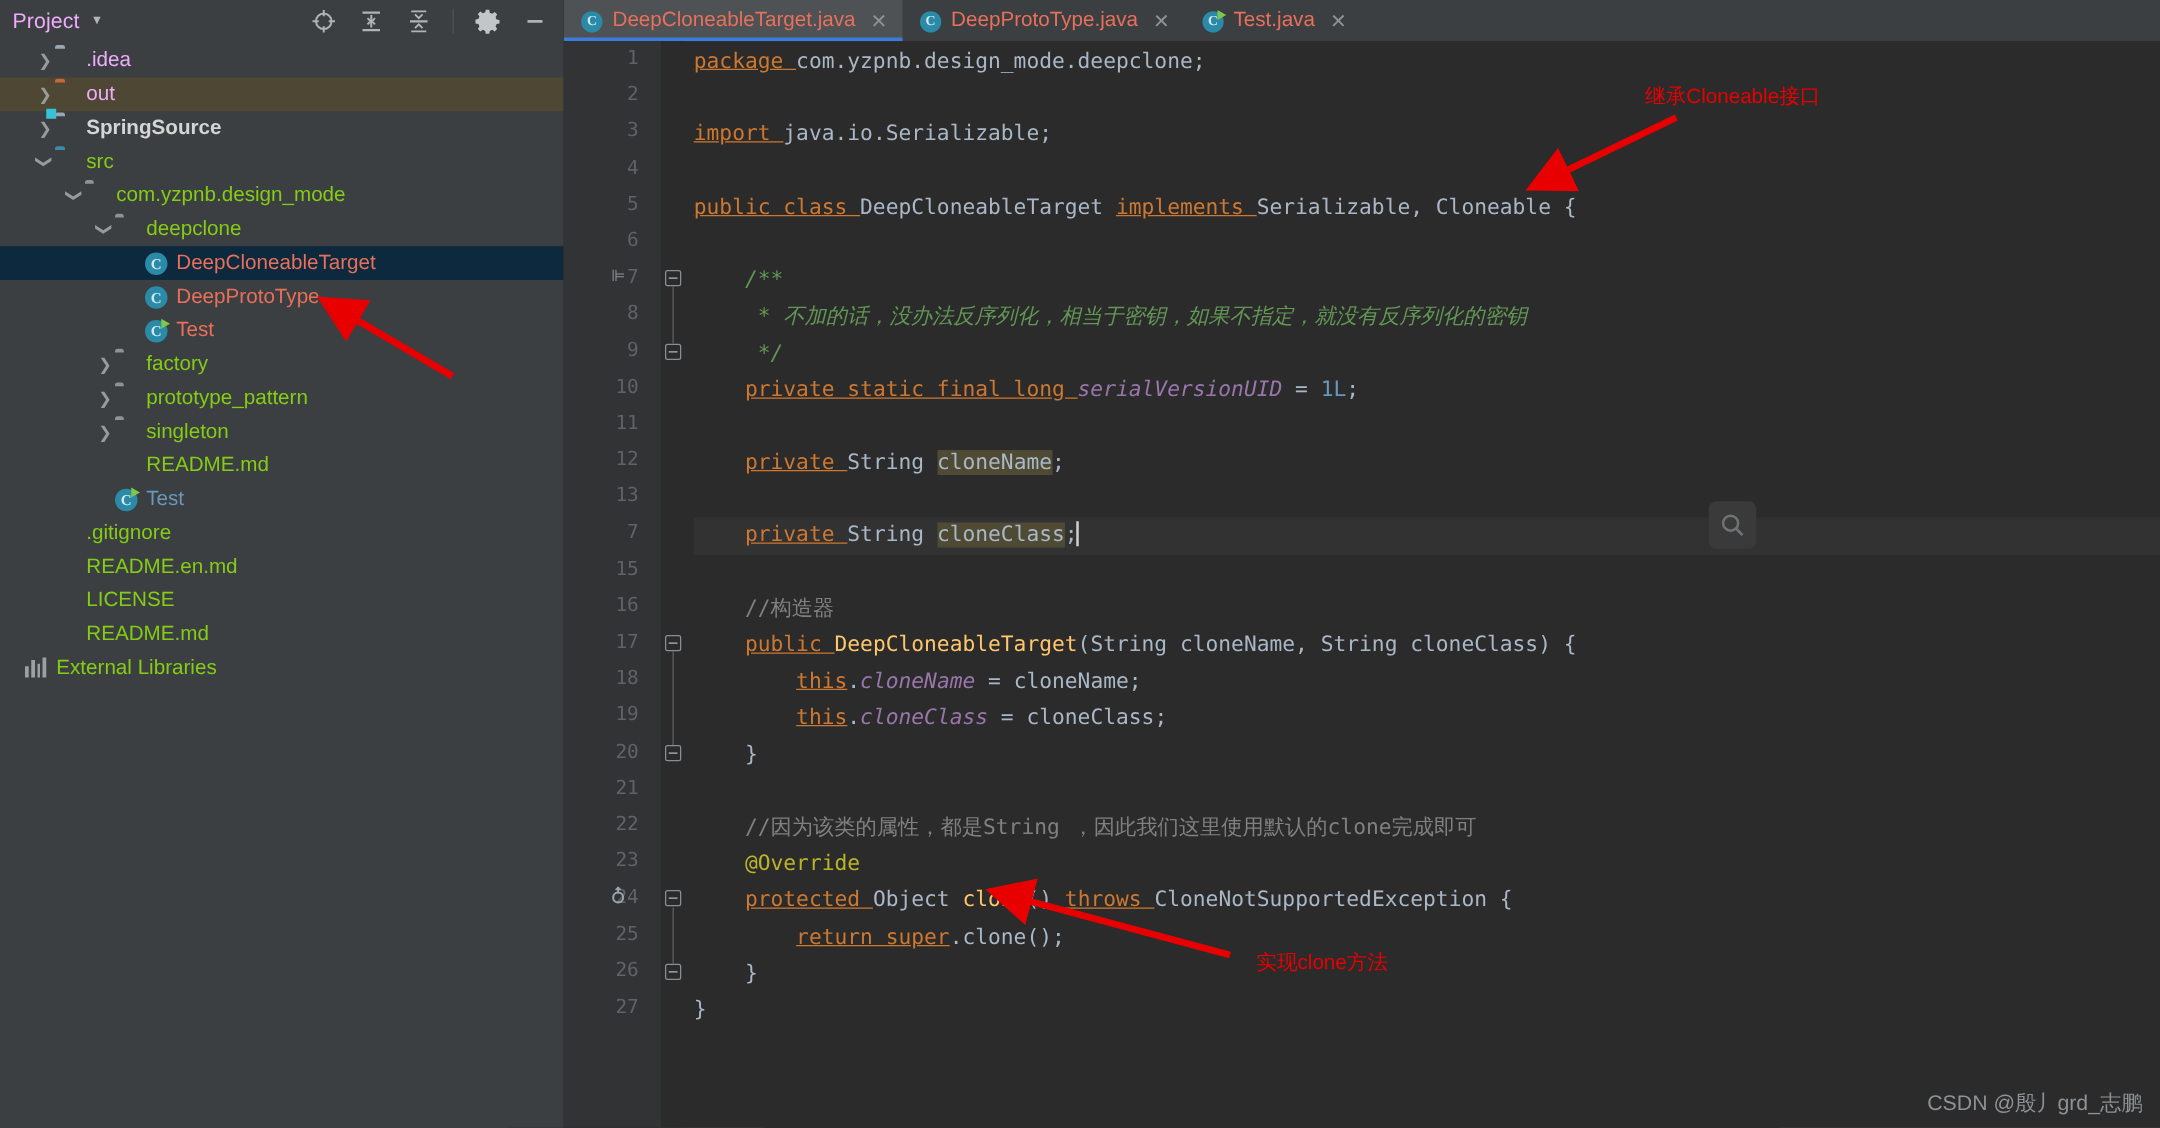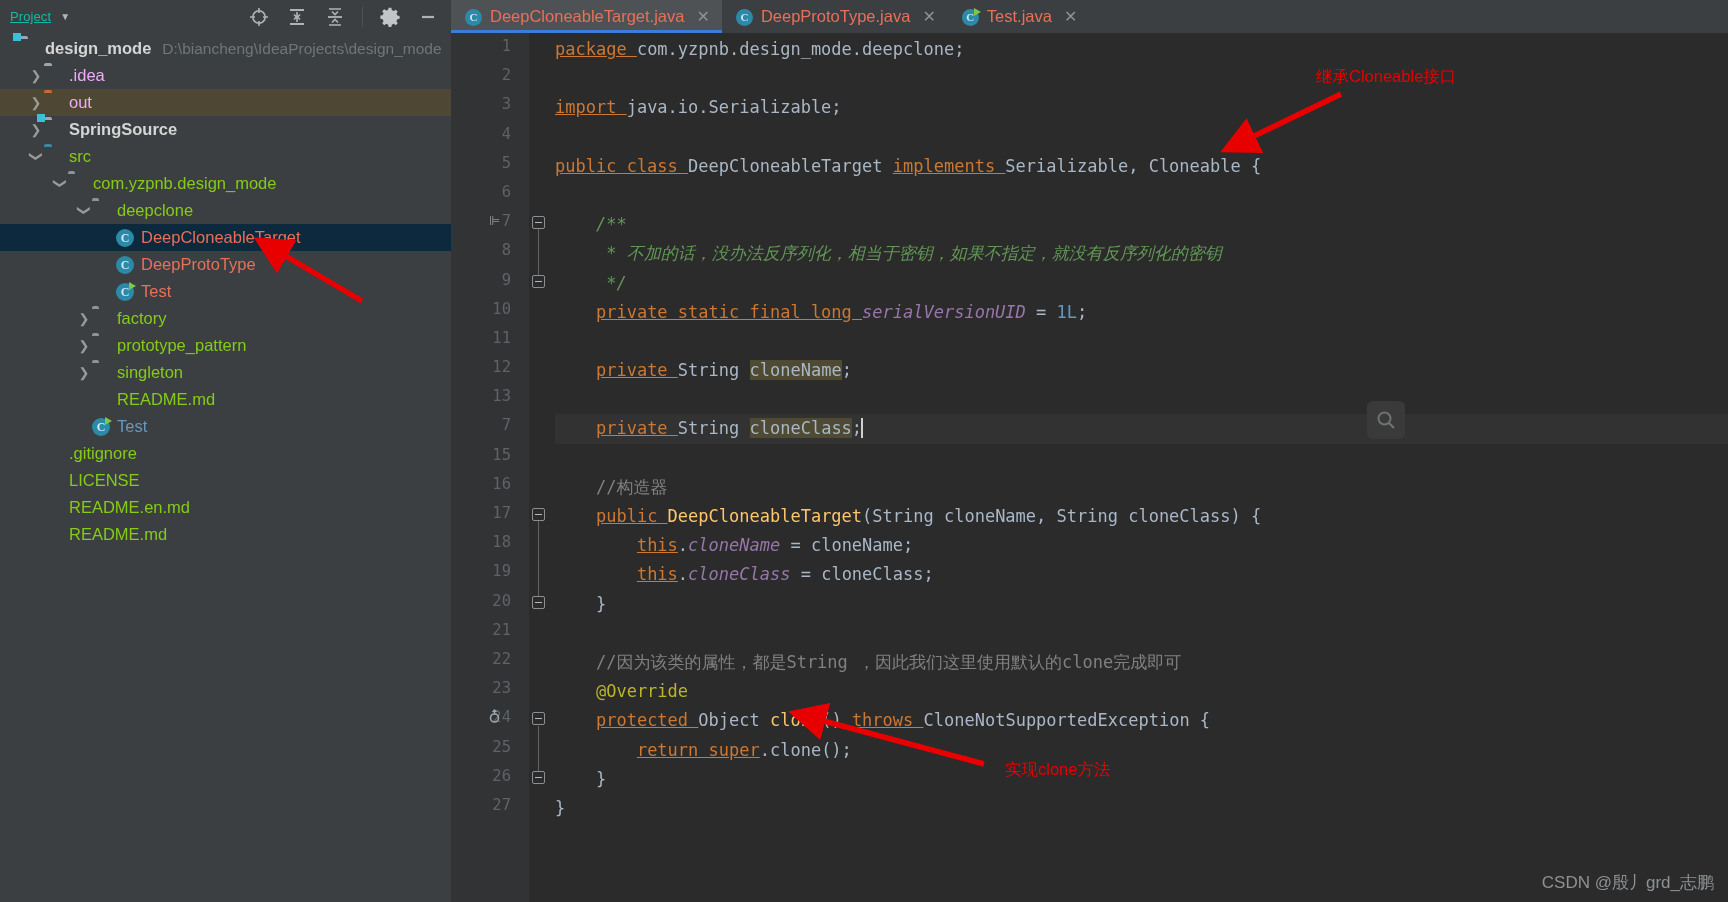--- a/index.html
+++ b/index.html
@@ -17,21 +17,21 @@
     background: #3c3f41;
     position: relative;
     flex: 0 0 451px;
     overflow: hidden;
   }
   #proj-header {
     height: 33px; display: flex; align-items: center;
     padding: 0 6px 0 10px; background: #3c3f41;
   }
   #proj-title {
-    font-size: 13px; color: #14b8a6; letter-spacing: .1px; text-decoration: underline;
+    font-size: 17px; color: #f0abfc; letter-spacing: .1px;
   }
   #proj-caret {
     margin-left: 9px; color: #b4b4b4; font-size: 10px; line-height: 1;
   }
   #proj-tools { margin-left: auto; display: flex; align-items: center; gap: 16px; padding-right: 6px;}
   .tool-ic { width: 22px; height: 22px; display: block; }
   .tool-sep { width:1px; height:20px; background:#4f5254; }
 
   #tree { position: relative; padding-top: 2px; font-size: 16.5px; }
   .row {
@@ -186,27 +186,20 @@
         <span class="tool-ic">
           <svg width="22" height="22" viewBox="0 0 22 22">
               <path d="M5 11h12" stroke="#b0b3b5" stroke-width="2.2"></path>
             </svg>
         </span>
       </div>
     </div>
 
     <div id="tree">
         <div class="row">
-          <span style="flex: 0 0 0px;"></span>
-          <span class="arrow"></span>
-          <span class="ic"><span class="fold"><span class="modbadge"></span></span></span>
-          <span class="lbl bold">design_mode</span>
-          <span class="path">D:\biancheng\IdeaProjects\design_mode</span>
-        </div>
-        <div class="row">
           <span style="flex: 0 0 24px;"></span>
           <span class="arrow">❯</span>
           <span class="ic"><span class="fold"></span></span>
           <span class="lbl yellow">.idea</span>
         </div>
         <div class="row hl">
           <span style="flex: 0 0 24px;"></span>
           <span class="arrow">❯</span>
           <span class="ic"><span class="fold orange"></span></span>
           <span class="lbl yellow">out</span>
@@ -293,34 +286,47 @@
         </div>
         <div class="row">
           <span style="flex: 0 0 24px;"></span>
           <span class="arrow"></span>
           <span class="ic"><span class="docic"><span class="banbadge"></span></span></span>
           <span class="lbl">.gitignore</span>
         </div>
         <div class="row">
           <span style="flex: 0 0 24px;"></span>
           <span class="arrow"></span>
+          <span class="ic"><span class="mdic"><span class="mdtag">MD</span></span></span>
+          <span class="lbl">README.en.md</span>
+        </div>
+        <div class="row">
+          <span style="flex: 0 0 24px;"></span>
+          <span class="arrow"></span>
           <span class="ic"><span class="docic"></span></span>
           <span class="lbl">LICENSE</span>
         </div>
         <div class="row">
           <span style="flex: 0 0 24px;"></span>
           <span class="arrow"></span>
           <span class="ic"><span class="mdic"><span class="mdtag">MD</span></span></span>
-          <span class="lbl">README.en.md</span>
-        </div>
-        <div class="row">
-          <span style="flex: 0 0 24px;"></span>
-          <span class="arrow"></span>
-          <span class="ic"><span class="mdic"><span class="mdtag">MD</span></span></span>
           <span class="lbl">README.md</span>
+        </div>
+        <div class="row">
+          <span style="flex: 0 0 0px;"></span>
+          <span class="arrow"></span>
+          <span class="ic">
+            <span class="libic">
+              <i style="height:9px"></i>
+              <i style="height:14px"></i>
+              <i style="height:11px"></i>
+              <i style="height:16px"></i>
+            </span>
+          </span>
+          <span class="lbl">External Libraries</span>
         </div>
       </div>
 
     <svg class="arrowsvg" style="left:270px; top:246px;" width="110" height="60">
       <defs>
         <marker id="ah1" markerWidth="7" markerHeight="7" refX="1" refY="3.5" orient="auto">
           <polygon points="0,0 7,3.5 0,7" fill="#e80000"></polygon>
         </marker>
       </defs>
       <line x1="92" y1="55" x2="12" y2="8" stroke="#e80000" stroke-width="5.5" marker-end="url(#ah1)"></line>

